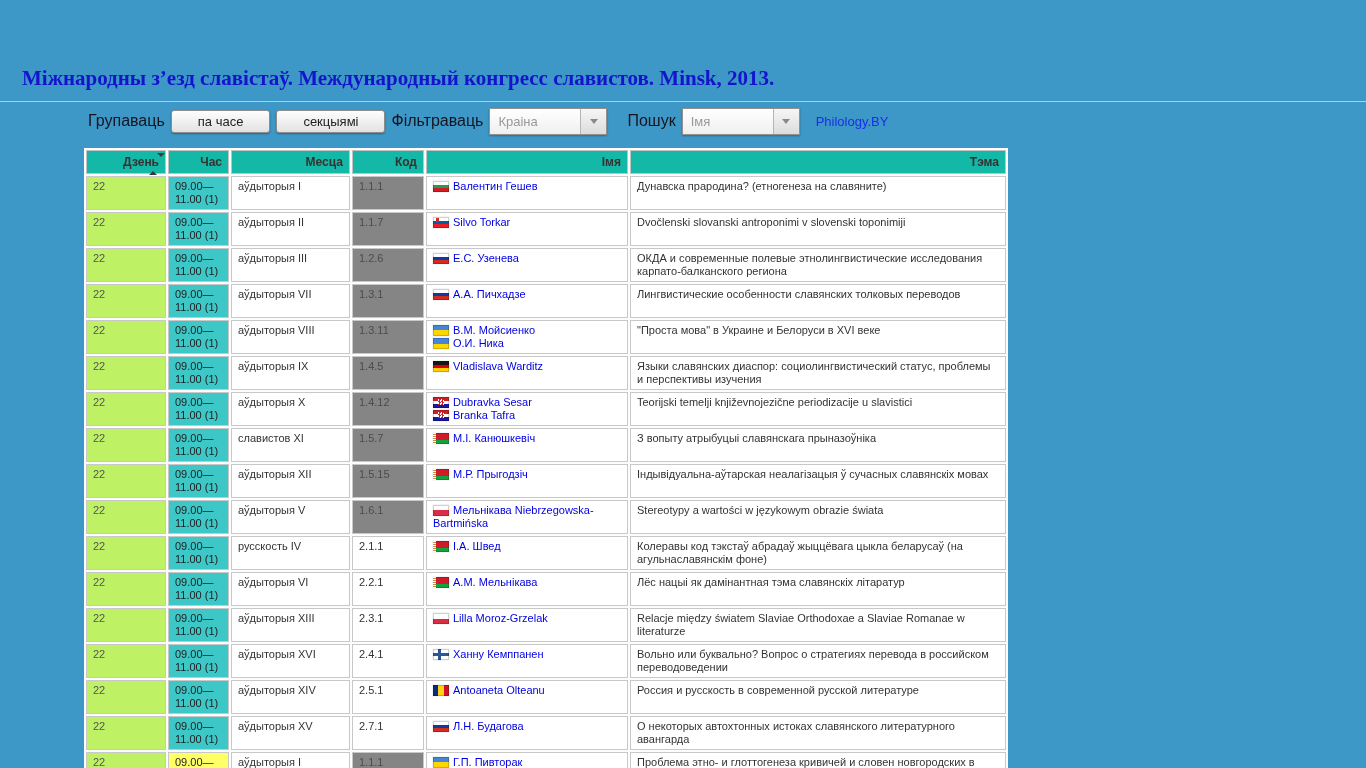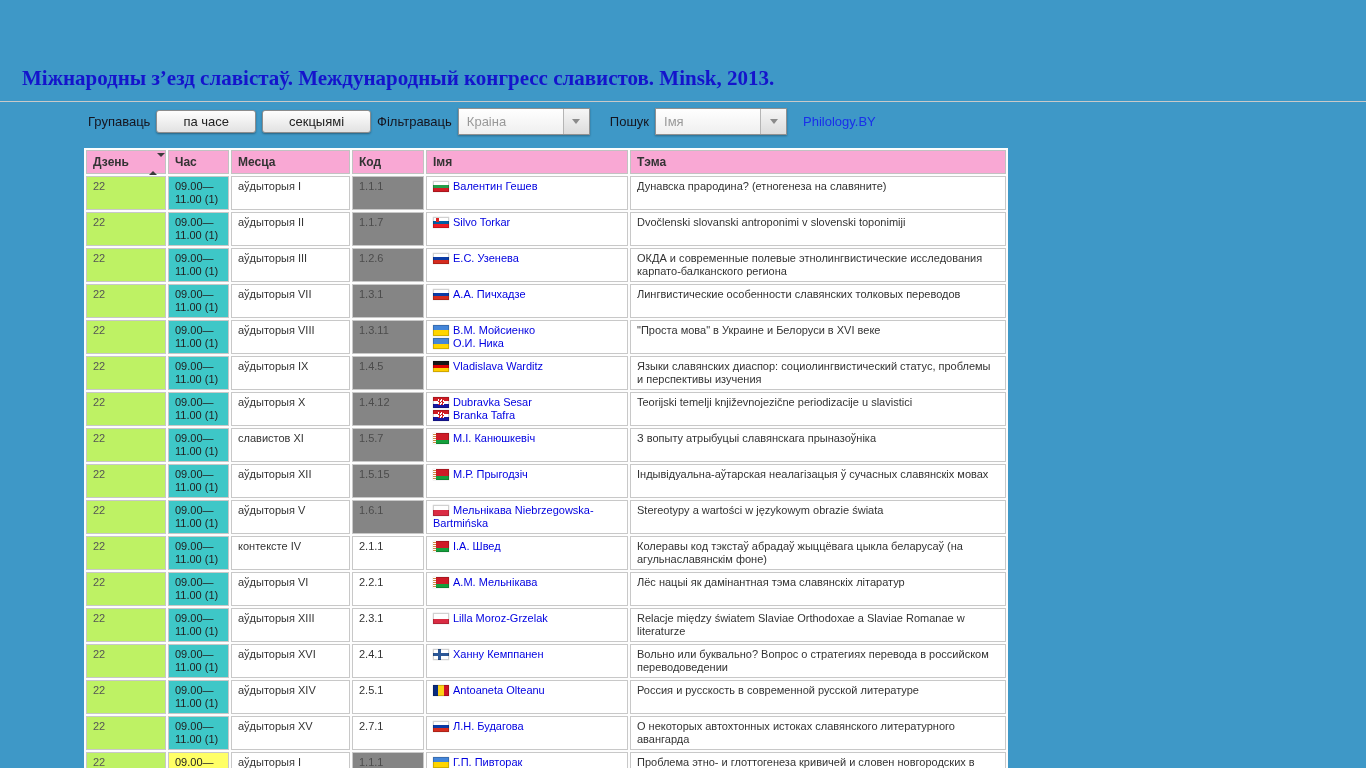--- a/index.html
+++ b/index.html
@@ -19,30 +19,30 @@
   }
   .title-divider {
     position:absolute; left:0; right:0; top:101px;
     height:1px; background:#c9c9c9; border:0;
   }
   
   .toolbar {
     position:absolute; left:88px; top:107px; height:28px;
     display:flex; align-items:center;
   }
-  .tb-label { font-size:13px; color:#15151f; margin-right:6px; white-space:nowrap; }
+  .tb-label { font-size:16px; color:#15151f; margin-right:6px; white-space:nowrap; }
   .tb-btn {
     font-size:13px; color:#222; padding:3px 26px; margin-right:6px;
     background:linear-gradient(#fefefe,#e2e2e2);
     border:1px solid #8d8d8d; border-radius:3px;
     box-shadow:0 1px 2px rgba(0,0,0,.35);
     cursor:pointer; white-space:nowrap;
   }
   .combobox {
-    display:flex; align-items:stretch; width:132px; height:27px;
+    display:flex; align-items:stretch; width:118px; height:27px;
     background:linear-gradient(#ffffff,#efefef);
     border:1px solid #919191; border-radius:0;
     box-shadow:0 1px 2px rgba(0,0,0,.3);
     overflow:hidden; cursor:pointer;gap:36px;
   }
   .combobox .cb-text {
     flex:1; font-size:13px; color:#999; padding:5px 0 0 8px;
     white-space:nowrap; overflow:hidden;
   }
   .combobox .cb-arrow {
@@ -54,23 +54,23 @@
     border-right:4px solid transparent; border-top:5px solid #8a8a8a; }
   .gap20 { width:20px; } .gap16 { width:16px; }
   .site-link { font-size:13px; color:#1a2eea; text-decoration:none; white-space:nowrap; }
   
   table.schedule {
     position:absolute; left:84px; top:148px; width:924px;
     table-layout:fixed; border-collapse:separate; border-spacing:2px;
     background:#fdfdfd; font-size:11px;
   }
   .schedule th {
-    background:#f9a8d4; border:1px solid #c2c2c2;
+    background:#14b8a6; border:1px solid #c2c2c2;
     font-size:12px; font-weight:bold; color:#333;
-    text-align:left; padding:4px 6px; height:21px; vertical-align:middle;
+    text-align:right; padding:4px 6px; height:21px; vertical-align:middle;
     cursor:pointer; position:relative;margin-top:12px;
   }
   .schedule td {
     border:1px solid #c8c8c8; vertical-align:top;
     padding:3px 6px; line-height:13px; height:32px;
     background:#fff; color:#333;
   }
   td.c-day  { background:#bef264; color:#555; }
   td.c-time { color:#222; }
   td.time-teal   { background:#3ec7c7; }
@@ -258,21 +258,21 @@
     <td class="c-place">аўдыторыя V</td>
     <td class="c-code code-dark">1.6.1</td>
     <td class="c-name">
           <span class="person"><span class="flag f-pl"></span><a href="#">Мельнікава Niebrzegowska-Bartmińska</a></span>
         </td>
     <td class="c-theme theme-text">Stereotypy a wartości w językowym obrazie świata</td>
   </tr>
       <tr>
     <td class="c-day">22</td>
     <td class="c-time time-teal">09.00—11.00 (1)</td>
-    <td class="c-place">контексте IV</td>
+    <td class="c-place">русскость IV</td>
     <td class="c-code">2.1.1</td>
     <td class="c-name">
           <span class="person"><span class="flag f-by"></span><a href="#">І.А. Швед</a></span>
         </td>
     <td class="c-theme theme-text">Колеравы код тэкстаў абрадаў жыццёвага цыкла беларусаў (на агульнаславянскім фоне)</td>
   </tr>
       <tr>
     <td class="c-day">22</td>
     <td class="c-time time-teal">09.00—11.00 (1)</td>
     <td class="c-place">аўдыторыя VI</td>

